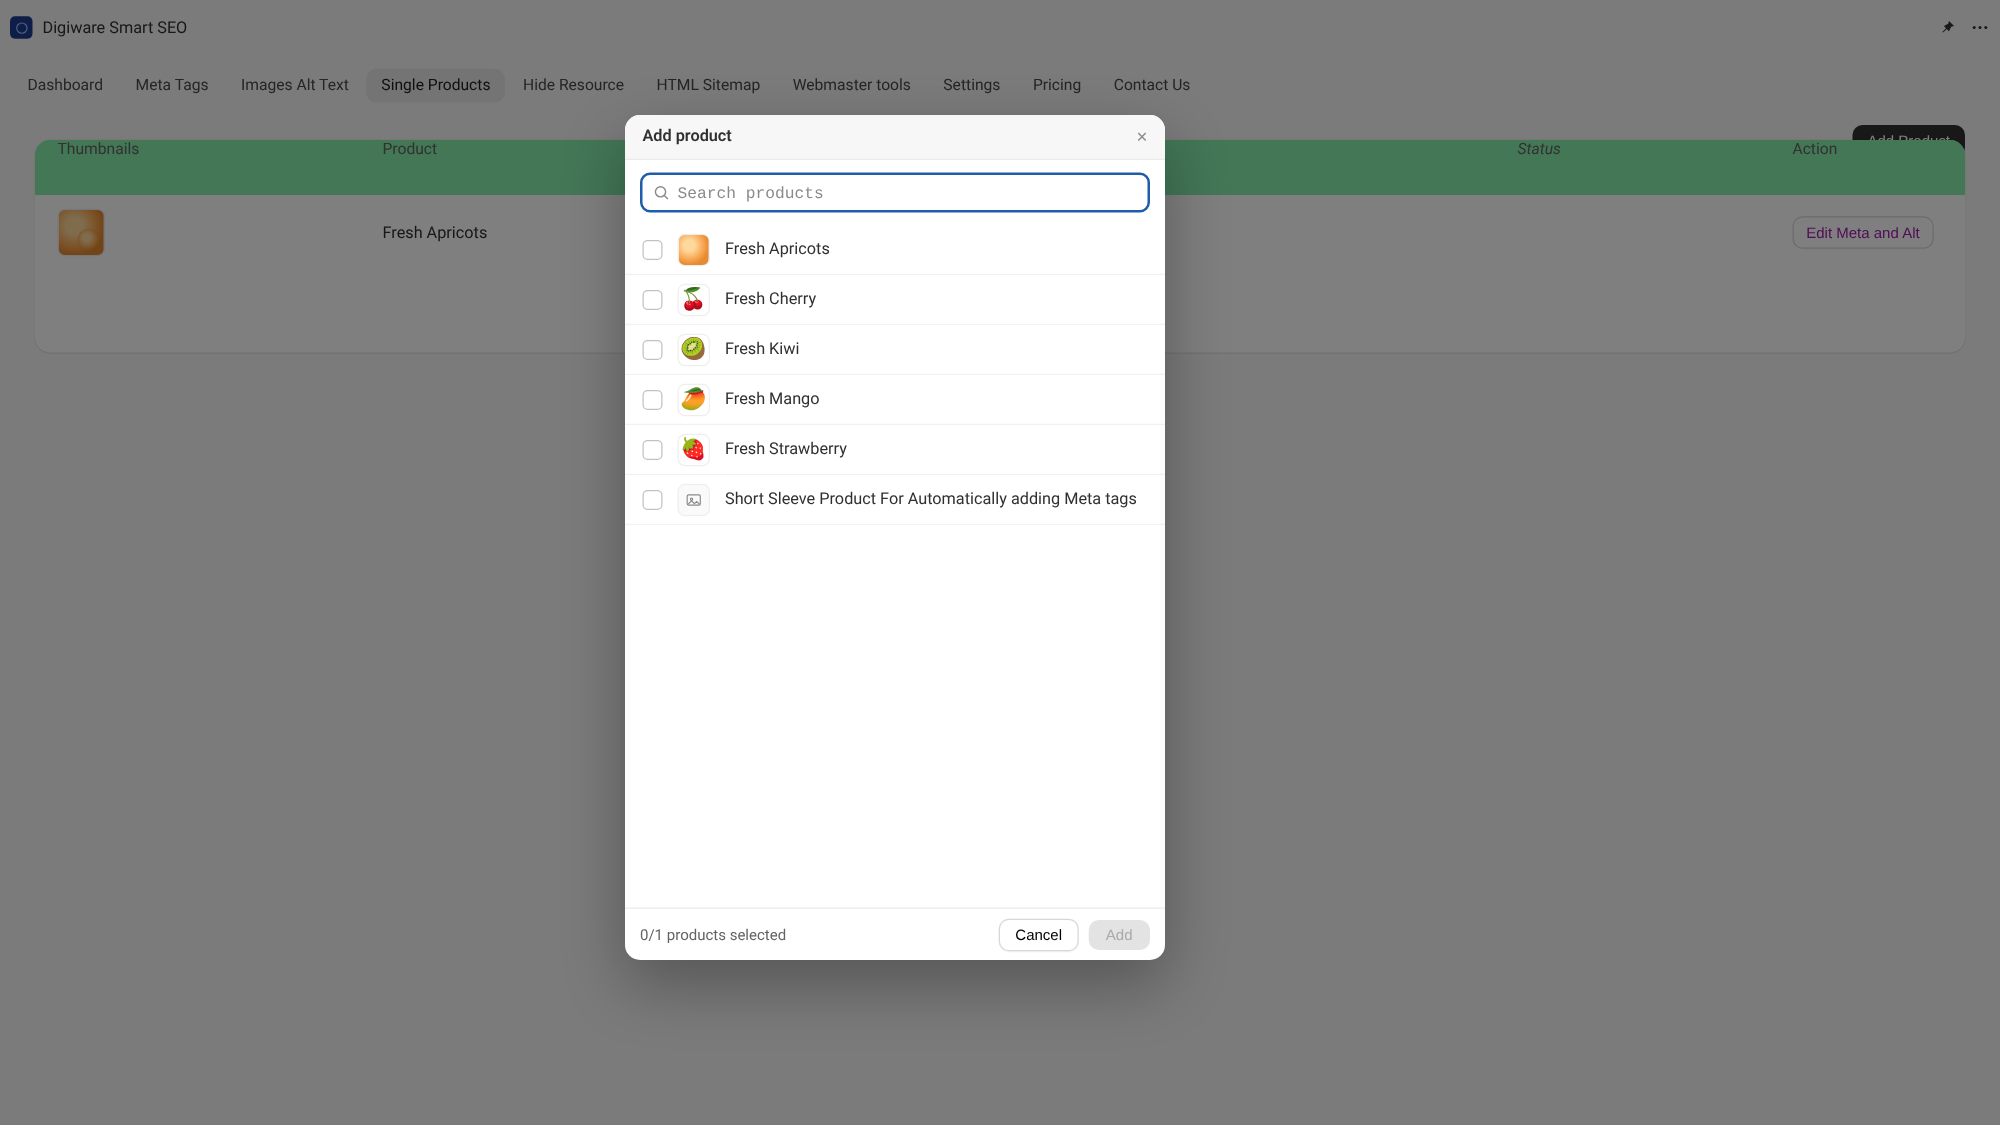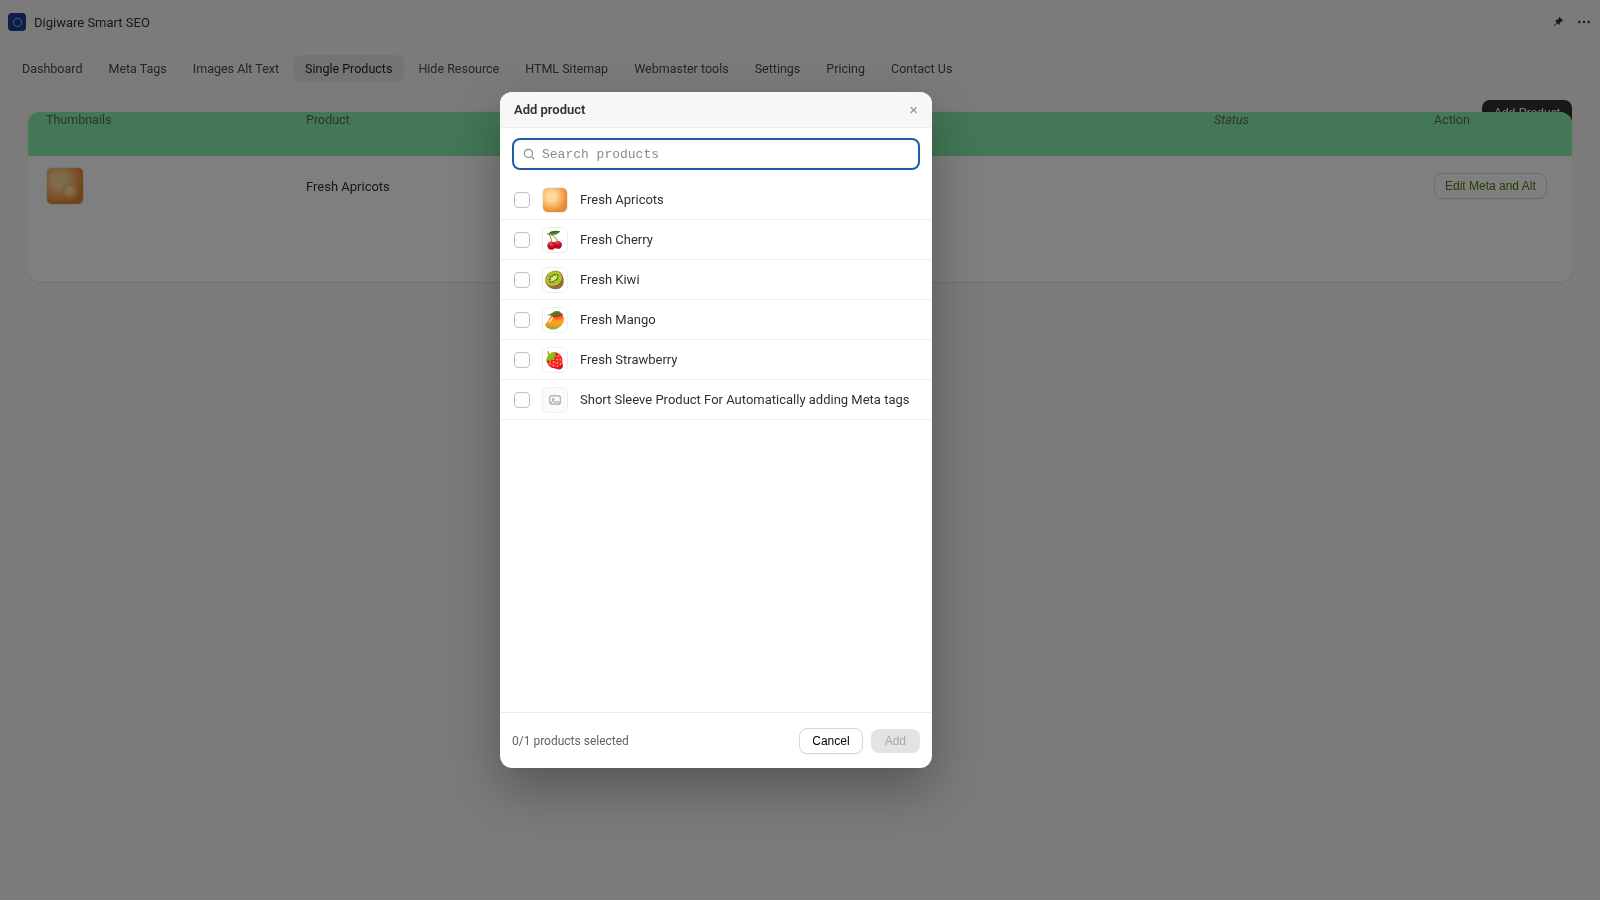--- a/index.html
+++ b/index.html
@@ -46,21 +46,21 @@
     display:flex; align-items:center; height: 60px; padding: 0 18px; font-size: 13px; color:#303030;
   }
   .thumb {
     width: 38px; height: 38px; border-radius: 6px; background: radial-gradient(circle at 35% 35%, #ffd89b 20%, #f7a04a 55%, #e58b33 70%), #fff; border:1px solid #eee;
     position: relative; overflow: hidden;
   }
   .thumb::after{
     content:""; position:absolute; width:18px; height:18px; right:3px; bottom:3px; border-radius:50%; background: radial-gradient(circle at 40% 40%, #ffd89b 20%, #f7a04a 55%, #e58b33 70%);
   }
   .edit-btn {
-    background:#fff; border:1px solid #d7d7d9; border-radius:8px; font-size:12px; padding:5px 10px; cursor:pointer; color:#4d7c0f;
+    background:#fff; border:1px solid #d7d7d9; border-radius:8px; font-size:12px; padding:5px 10px; cursor:pointer; color:#a21caf;
     box-shadow: 0 1px 0 rgba(0,0,0,.02);
   }
   
   
   .overlay {
     position:absolute; inset:0; background: rgba(0,0,0,0.5);
   }
   
   
   .modal {
@@ -90,21 +90,21 @@
     width:26px; height:26px; border-radius:6px; flex-shrink:0; display:flex; align-items:center; justify-content:center; font-size:17px; border:1px solid #eee;
   }
   .pimg.apricot { background: radial-gradient(circle at 35% 35%, #ffd89b 20%, #f7a04a 55%, #e58b33 70%); }
   .pimg.cherry { background:#fff; }
   .pimg.kiwi { background:#fff; }
   .pimg.mango { background:#fff; }
   .pimg.strawberry { background:#fff; }
   .pimg.placeholder { background:#fafafa; color:#8a8a8a; }
   .pname { font-size:13px; color:#303030; }
   .modal-foot {
-    height: 56px; border-top:1px solid #ebebeb; display:flex; align-items:center; padding: 0 12px; gap:8px;
+    height: 42px; border-top:1px solid #ebebeb; display:flex; align-items:center; padding: 0 12px; gap:8px;
   }
   .sel-count { font-size:12px; color:#636363; }
   .foot-spacer { flex:1; }
   .btn-cancel {
     background:#fff; border:1px solid #d7d7d9; border-radius:8px; font-size:12px; padding:5px 12px; cursor:pointer; box-shadow: 0 1px 0 rgba(0,0,0,.04); text-align: right;
   }
   .btn-add {
     background:#e3e3e4; color:#a9a9ab; border:none; border-radius:8px; font-size:12px; padding:5px 14px; cursor:not-allowed;
   }
 </style>

